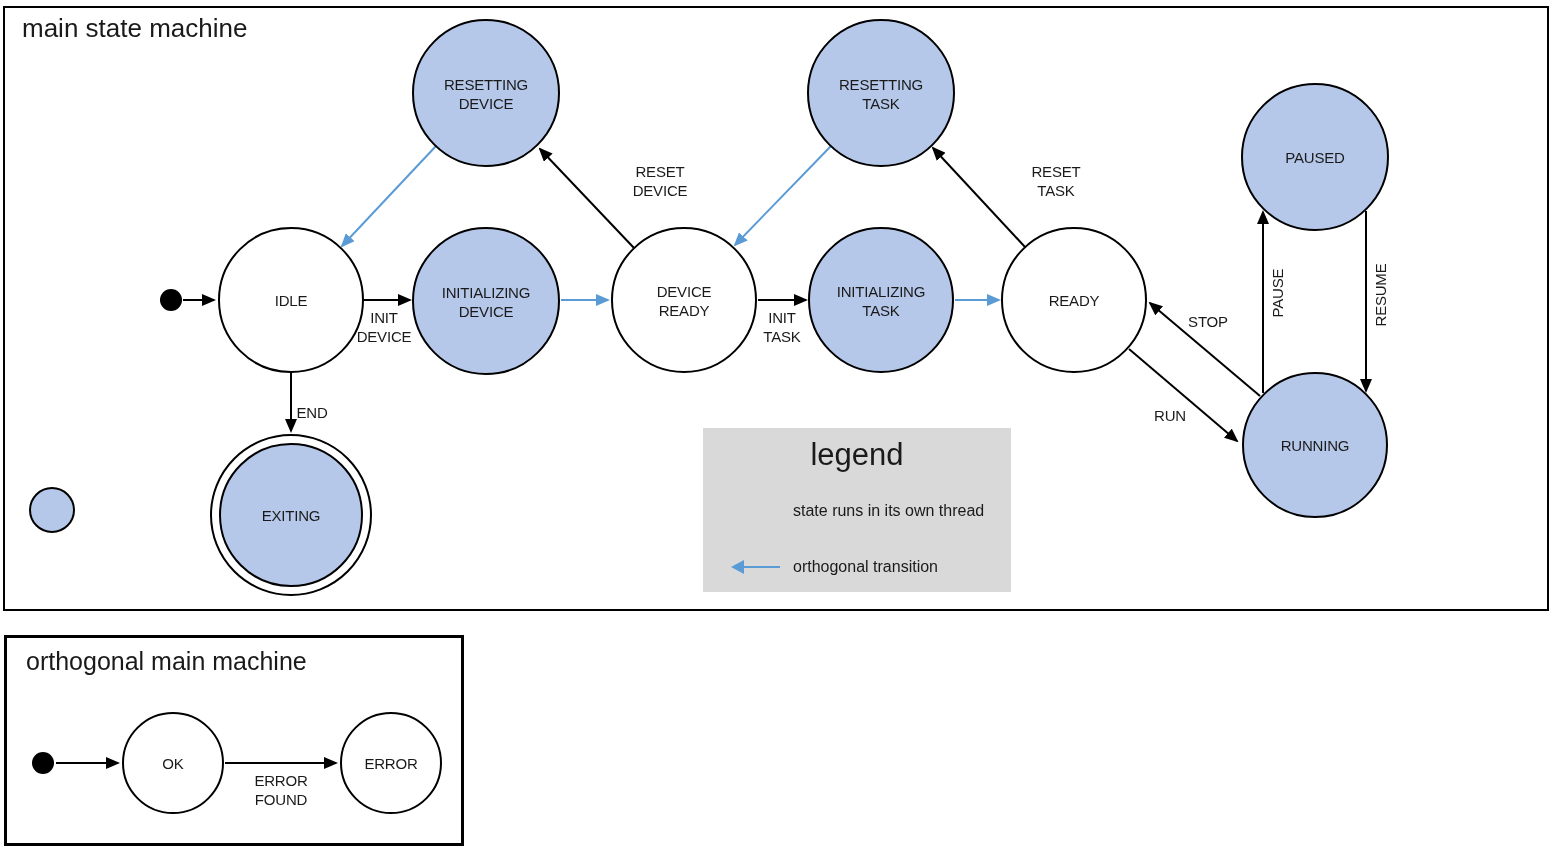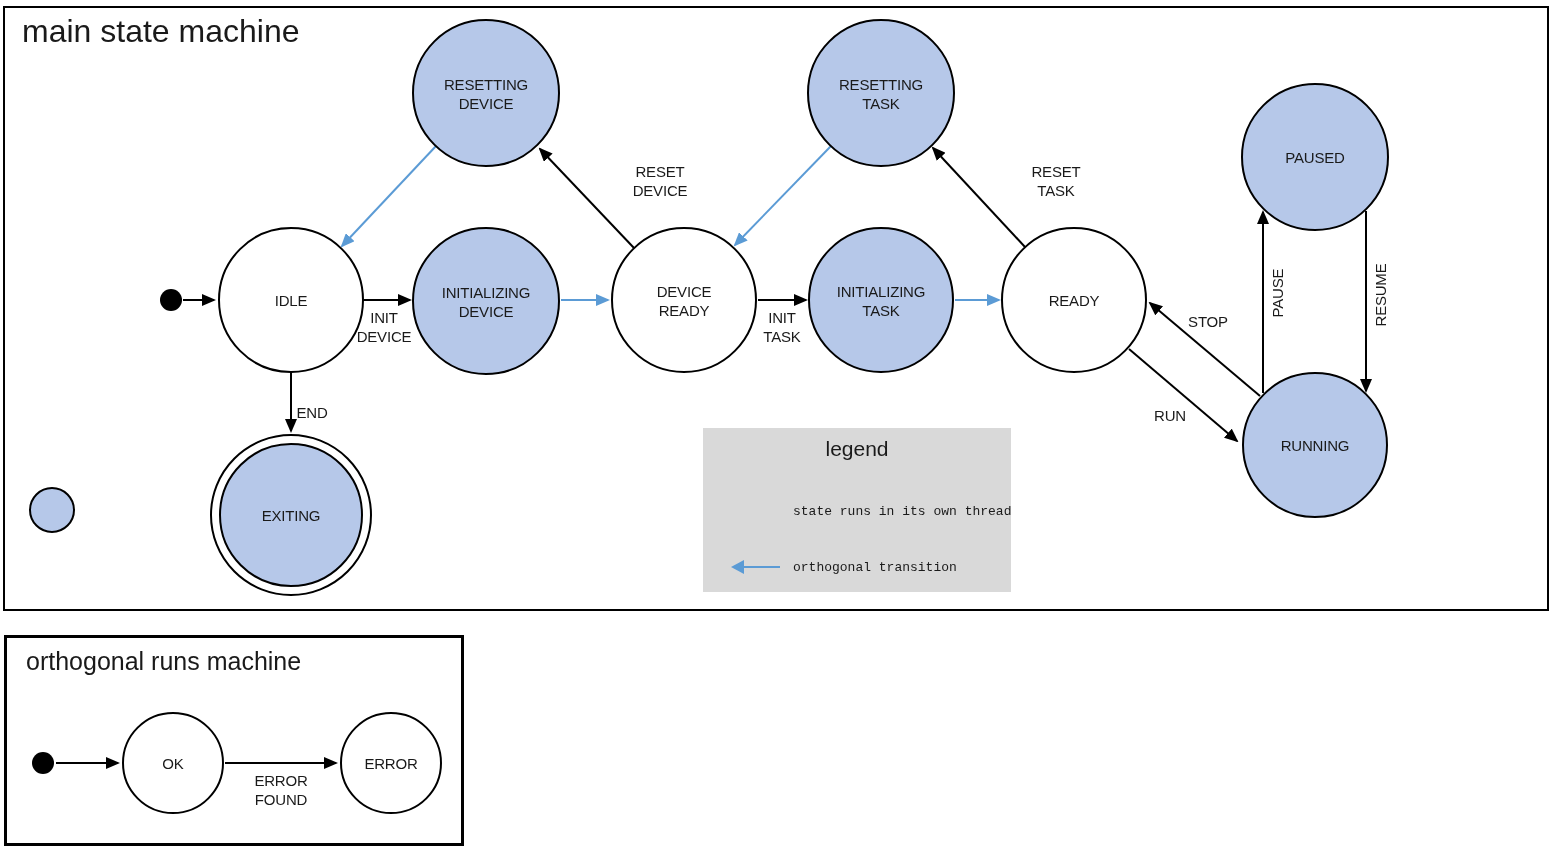--- a/index.html
+++ b/index.html
@@ -9,59 +9,59 @@
     --text:#1a1a1a;
     --legend-bg:#d9d9d9;
   }
   html,body{margin:0;padding:0;background:#ffffff;}
   body{width:1555px;height:852px;font-family:"Liberation Sans",sans-serif;}
   .canvas{position:relative;width:1555px;height:852px;background:#fff;overflow:hidden;}
 
   .panel{position:absolute;background:#ffffff;border:2px solid var(--stroke);box-sizing:border-box;z-index:1;}
   #main-panel{left:3px;top:6px;width:1546px;height:605px;}
   #ortho-panel{left:4px;top:635px;width:460px;height:211px;border-width:3px;}
-  .panel-title{position:absolute;color:var(--text);font-size:32px;font-weight:400;white-space:nowrap;z-index:4;}
+  .panel-title{position:absolute;color:var(--text);font-size:26px;font-weight:400;white-space:nowrap;z-index:4;}
   #main-title{left:22px;top:13px;}
   #ortho-title{left:26px;top:647px;font-size:25px;}
 
   #diagram-svg{position:absolute;left:0;top:0;z-index:2;pointer-events:none;}
   .state{stroke:var(--stroke);stroke-width:2;fill:#ffffff;}
   .state.threaded{fill:var(--blue-fill);}
   .final-ring{fill:#ffffff;stroke:var(--stroke);stroke-width:2;}
   .initial-dot{fill:#000000;stroke:none;}
   .edge{stroke:var(--stroke);stroke-width:2;fill:none;}
   .edge.auto{stroke:var(--blue-arrow);}
   .node-label,.edge-label{font-family:"Liberation Sans",sans-serif;font-size:15px;font-weight:500;
     fill:var(--text);letter-spacing:-0.2px;}
   text,tspan{dominant-baseline:central;}
   .ah-black{fill:#000000;}
   .ah-blue{fill:var(--blue-arrow);}
 
   .legend{position:absolute;left:703px;top:428px;width:308px;height:164px;background:var(--legend-bg);z-index:3;}
-  .legend-title{text-align:center;font-size:21px;color:var(--text);padding-top:9px;}
+  .legend-title{text-align:center;font-size:31px;color:var(--text);padding-top:9px;}
   .legend-circle{position:absolute;left:29px;top:487px;width:46px;height:46px;border-radius:50%;
     background:var(--blue-fill);border:2px solid #000;box-sizing:border-box;z-index:3;}
-  .legend-text{position:absolute;font-size:13px;color:var(--text);transform:translateY(-50%);z-index:3;white-space:nowrap;font-family:Liberation Mono, monospace;}
+  .legend-text{position:absolute;font-size:16px;color:var(--text);transform:translateY(-50%);z-index:3;white-space:nowrap;}
   #legend-thread-text{left:793px;top:511px;}
   #legend-auto-text{left:793px;top:567px;}
   .legend-arrow{position:absolute;left:731px;top:560px;width:49px;height:14px;z-index:3;}
   .legend-arrow .shaft{position:absolute;left:8px;top:6px;width:41px;height:2px;background:var(--blue-arrow);}
   .legend-arrow .head{position:absolute;left:0;top:0;width:0;height:0;
     border-top:7px solid transparent;border-bottom:7px solid transparent;border-right:13px solid var(--blue-arrow);}
 </style>
 </head>
 <body>
 
 <div class="canvas">
 
   <div class="panel" id="main-panel"></div>
   <div class="panel-title" id="main-title">main state machine</div>
 
   <div class="panel" id="ortho-panel"></div>
-  <div class="panel-title" id="ortho-title">orthogonal runs machine</div>
+  <div class="panel-title" id="ortho-title">orthogonal main machine</div>
 
   <div class="legend">
     <div class="legend-title">legend</div>
   </div>
   <div class="legend-circle"></div>
   <div class="legend-text" id="legend-thread-text">state runs in its own thread</div>
   <div class="legend-arrow">
     <div class="shaft"></div>
     <div class="head"></div>
   </div>

